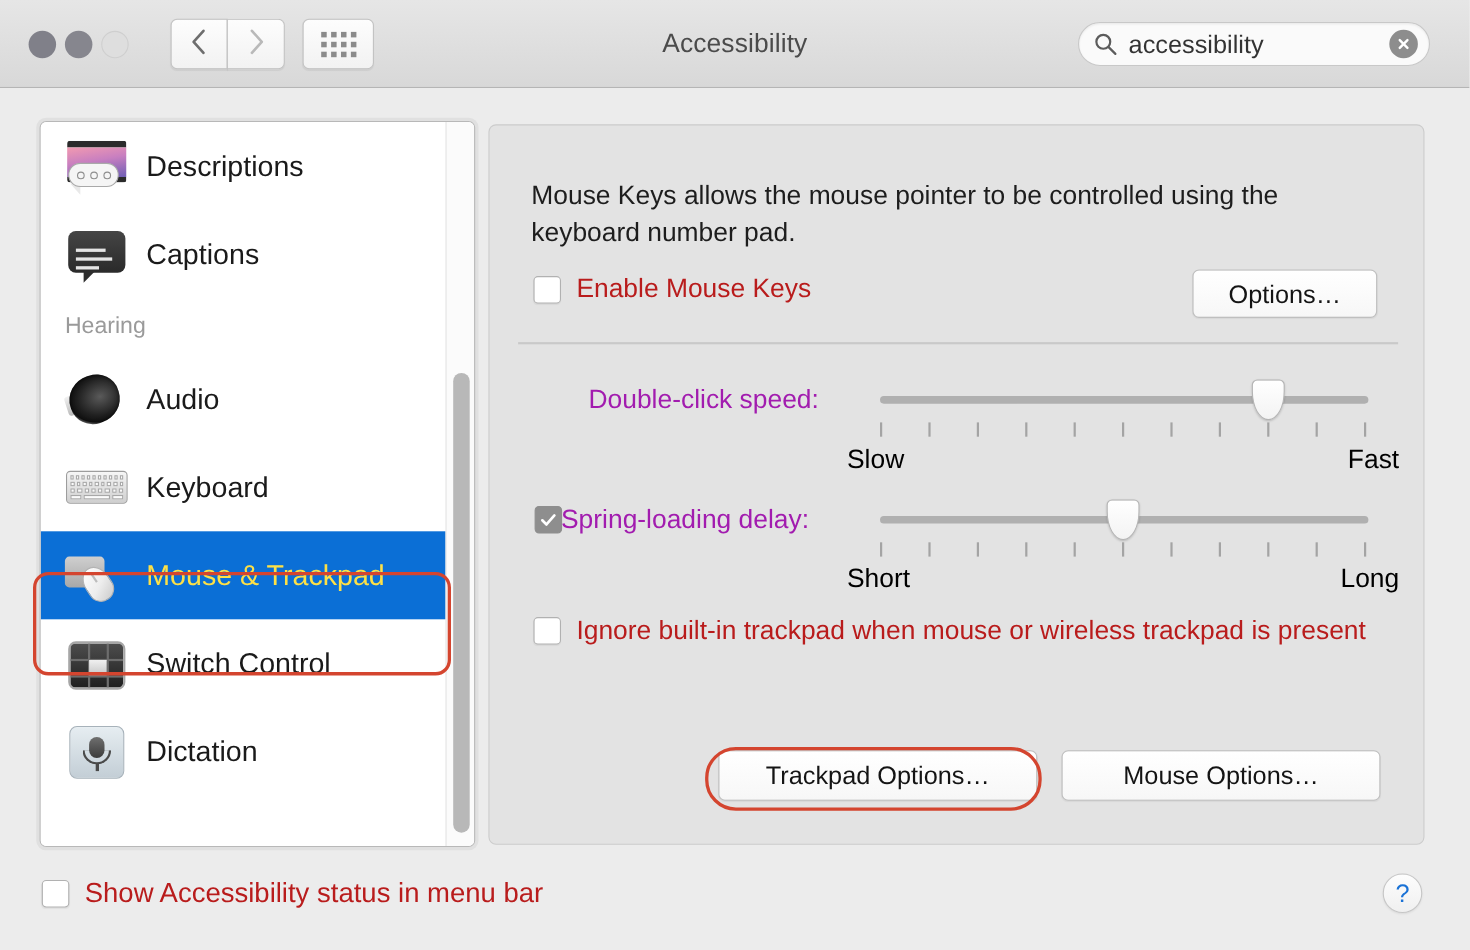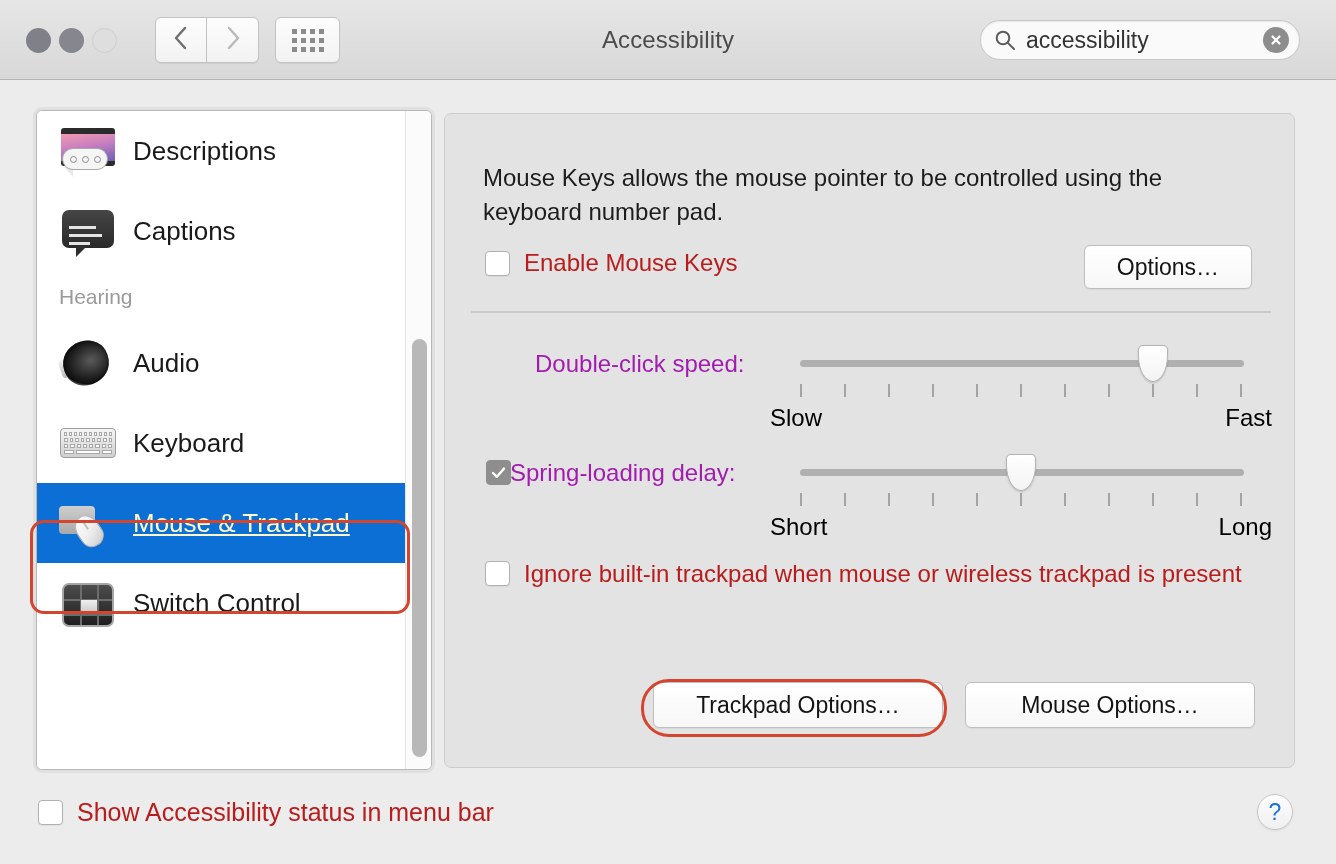--- a/index.html
+++ b/index.html
@@ -138,21 +138,21 @@
     align-items: center;
     padding-left: 22px;
   }
   .side-item.selected { background: #0b6fd6; }
   .side-item .si-label {
     margin-left: 16px;
     font-size: 26px;
     color: #1a1a1a;
     white-space: nowrap;
   }
-  .side-item.selected .si-label { color: #fef9c3; text-decoration: underline; }
+  .side-item.selected .si-label { color: #fde047; }
 
   .side-group {
     height: 52px;
     display: flex;
     align-items: center;
     padding-left: 22px;
     font-size: 21px;
     color: #9a9a9a;
   }
 
@@ -685,20 +685,29 @@
             <span class="gl v1"></span>
               <span class="gl v2"></span>
             <span class="gl h1"></span>
               <span class="gl h2"></span>
             <span class="cell"></span>
           </span>
         </span>
         <span class="si-label">Switch Control</span>
       </div>
 
+      <div class="side-item">
+        <span class="icon-box ic-dictation">
+          <span class="dbox"></span>
+          <span class="mic"></span>
+          <span class="arc"></span>
+          <span class="stem"></span>
+        </span>
+        <span class="si-label">Dictation</span>
+      </div>
 
     </div>
 
     <div class="sb-track">
       <div class="sb-thumb"></div>
     </div>
   </div>
 
   <div class="annot-sidebar"></div>
 

